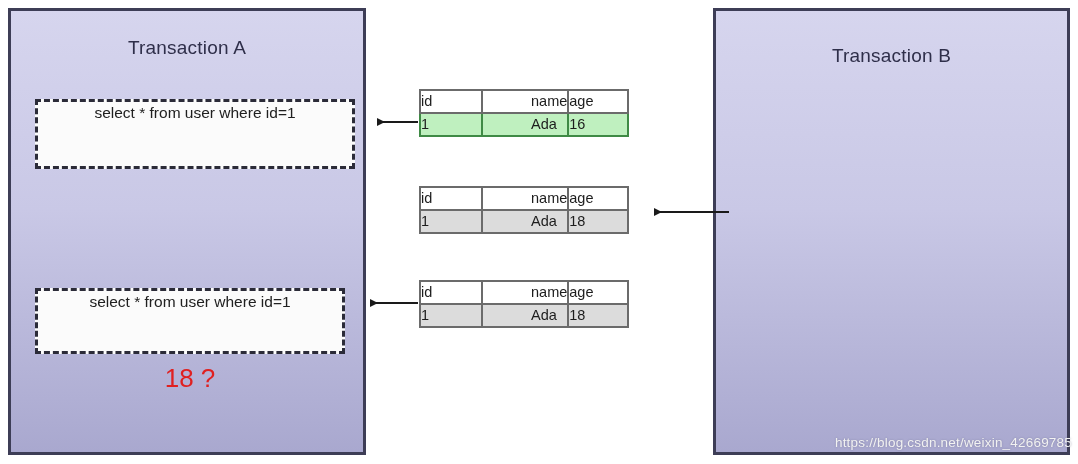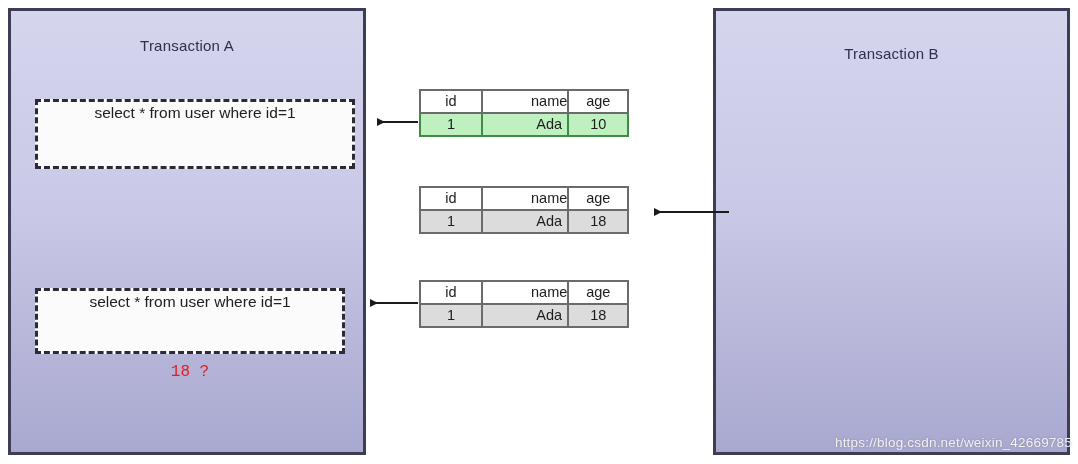--- a/index.html
+++ b/index.html
@@ -27,21 +27,21 @@
     box-sizing: border-box;
   }
   #txn-a { left: 8px;  top: 8px; width: 358px; height: 447px; }
   #txn-b { left: 713px; top: 8px; width: 357px; height: 447px; padding-left: 37px; }
 
   .txn-title {
     position: absolute;
     left: 0;
     right: 0;
     text-align: center;
-    font-size: 15px;
+    font-size: 19px;
     color: #2f2f4a;
     letter-spacing: 0.2px;
   }
   #txn-a .txn-title { top: 26px; }
   #txn-b .txn-title { top: 34px; }
 
   
   .stmt-box {
     position: absolute;
     background: #fbfbfb;
@@ -59,35 +59,35 @@
   #stmt-a2 { left: 24px; top: 277px; width: 310px; height: 66px; }
 
   
   #answer-note {
     position: absolute;
     left: 24px;
     top: 352px;
     width: 310px;
     text-align: center;
     color: #e02020;
-    font-size: 16px;
-    font-family: Liberation Mono, monospace;
+    font-size: 26px;
+    font-family: Liberation Sans, sans-serif;
   }
 
   
   .res-table {
     position: absolute;
     border-collapse: collapse;
     table-layout: fixed;
     font-size: 14.5px;
     color: #1d1d1d;
     background: #ffffff;
   }
   .res-table td {
-    text-align: center;
+    text-align: left;
     padding: 2px 0 3px 0;
     height: 21px;
     box-sizing: border-box;
   }
   .res-table .c-id   { width: 62px; }
   .res-table .c-name { width: 82px; padding-left: 48px; }
   .res-table .c-age  { width: 60px; }
 
   
   .res-table tr.hdr td {
@@ -157,21 +157,21 @@
   <table class="res-table" id="table-1">
     <tbody>
         <tr class="hdr">
       <td class="c-id">id</td>
       <td class="c-name">name</td>
       <td class="c-age">age</td>
     </tr>
     <tr class="row-green">
       <td class="c-id">1</td>
       <td class="c-name">Ada</td>
-      <td class="c-age">10</td>
+      <td class="c-age">16</td>
     </tr>
   </tbody>
     </table>
 
   <table class="res-table" id="table-2">
     <tbody>
         <tr class="hdr">
       <td class="c-id">id</td>
       <td class="c-name">name</td>
       <td class="c-age">age</td>

